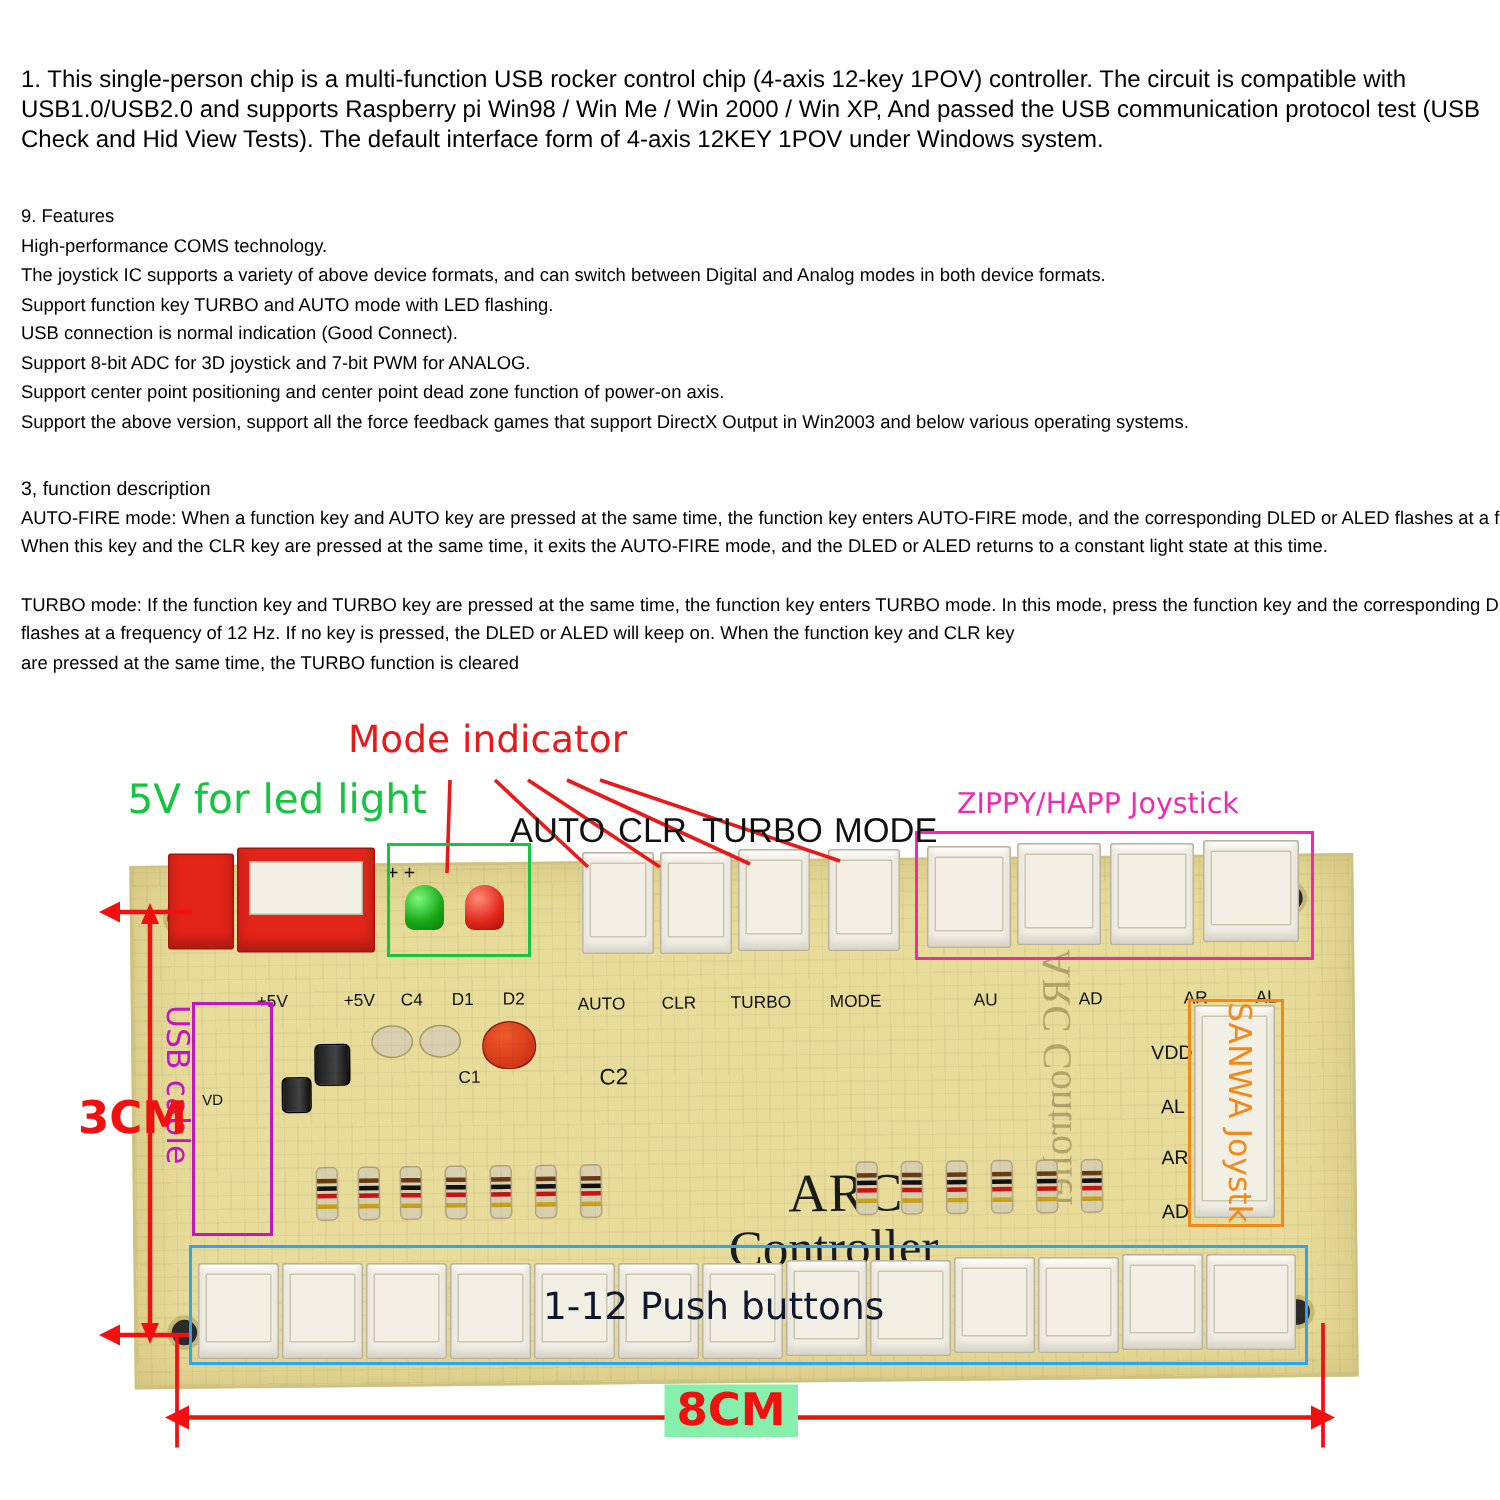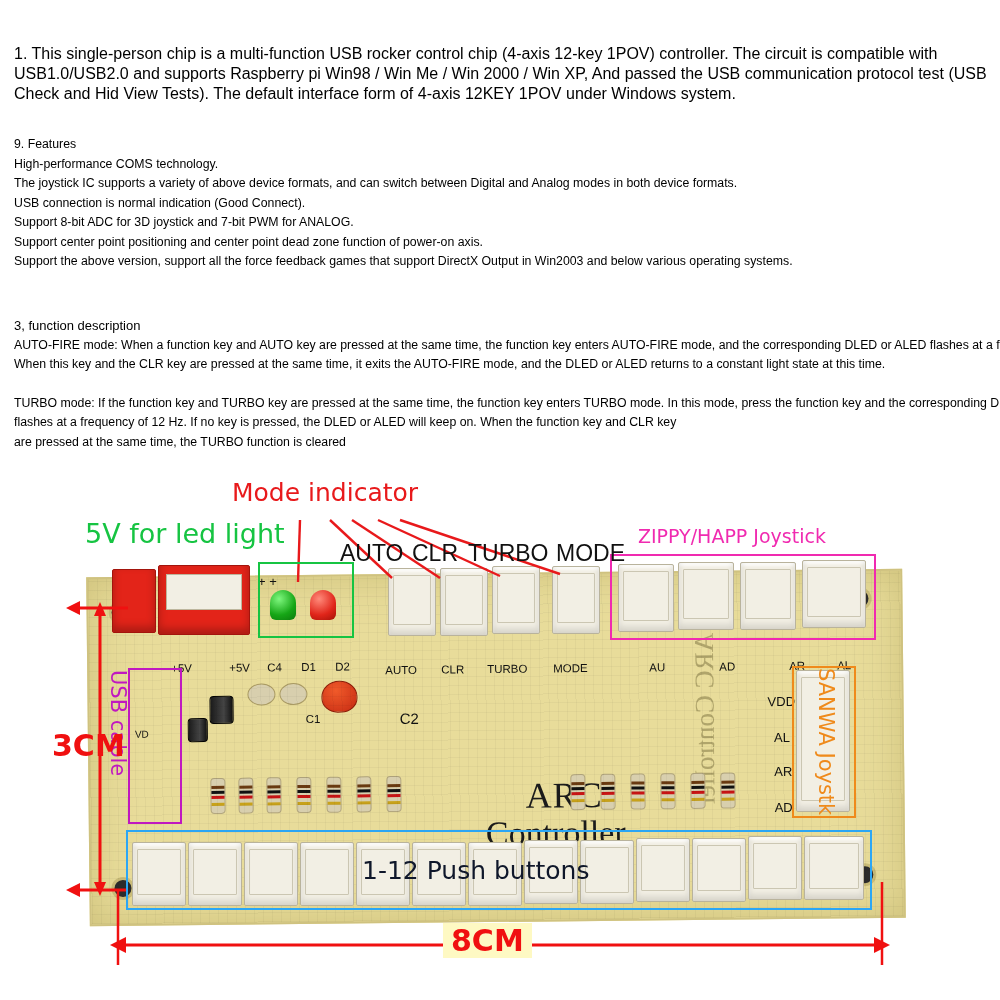--- a/index.html
+++ b/index.html
@@ -209,20 +209,21 @@
 
   <div class="para" style="top:44px;">
     <span>1.</span>
     <span>This single-person chip is a multi-function USB rocker control chip (4-axis 12-key 1POV) controller. The circuit is compatible with USB1.0/USB2.0 and supports  Raspberry pi Win98 / Win Me / Win 2000 / Win XP, And passed the USB communication protocol test (USB Check and Hid View Tests). The default interface form of 4-axis 12KEY 1POV under  Windows system.</span>
   </div>
 
   <div class="lines" style="top:135px;">
     <div>9. Features</div>
     <div>High-performance COMS technology.</div>
     <div>The joystick IC supports a variety of above device formats, and can switch between Digital and Analog modes in both device formats.</div>
+    <div>Support function key TURBO and AUTO mode with LED flashing.</div>
     <div>USB connection is normal indication (Good Connect).</div>
     <div>Support 8-bit ADC for 3D joystick and 7-bit PWM for ANALOG.</div>
     <div>Support center point positioning and center point dead zone function of power-on axis.</div>
     <div>Support the above version, support all the force feedback games that support DirectX Output in Win2003 and below various operating systems.</div>
   </div>
 
   <div class="lines" style="top:316px;">
     <div style="font-size:13px;">3, function description</div>
     <div>AUTO-FIRE mode: When a function key and AUTO key are pressed at the same time, the function key enters AUTO-FIRE mode, and the corresponding DLED or ALED flashes at a frequency of 12 Hz.</div>
     <div>When this key and the CLR key are pressed at the same time, it exits the AUTO-FIRE mode, and the DLED or ALED returns to a constant light state at this time.</div>
@@ -429,15 +430,15 @@
     <div class="ann ann-hdr" style="left:340px; top:70px;">AUTO</div>
     <div class="ann ann-hdr" style="left:412px; top:70px;">CLR</div>
     <div class="ann ann-hdr" style="left:468px; top:70px;">TURBO</div>
     <div class="ann ann-hdr" style="left:556px; top:70px;">MODE</div>
 
     <div class="ann ann-usb" style="left:130px; top:200px; transform: rotate(90deg); transform-origin: left top;">USB cable</div>
     <div class="ann ann-sanwa" style="left:838px; top:198px; transform: rotate(90deg); transform-origin: left top;">SANWA Joystk</div>
     <div class="ann ann-push" style="left:362px; top:386px;">1-12 Push buttons</div>
 
     <div class="ann ann-dim" style="left:52px; top:258px;">3CM</div>
-    <div class="ann ann-dim" style="left:443px; top:453px; background:#fef9c3; padding:0 8px;">8CM</div>
+    <div class="ann ann-dim" style="left:443px; top:453px; background:#86efac; padding:0 8px;">8CM</div>
   </div>
 </div>
 
 </body></html>

